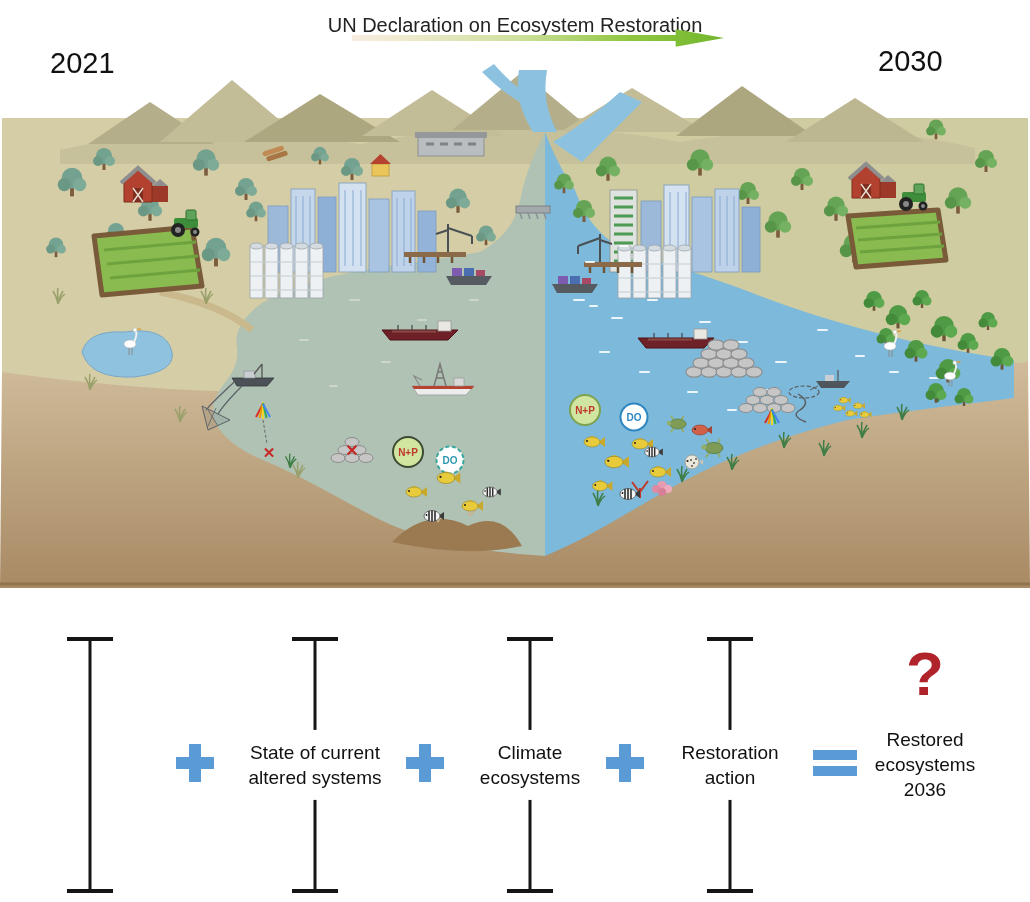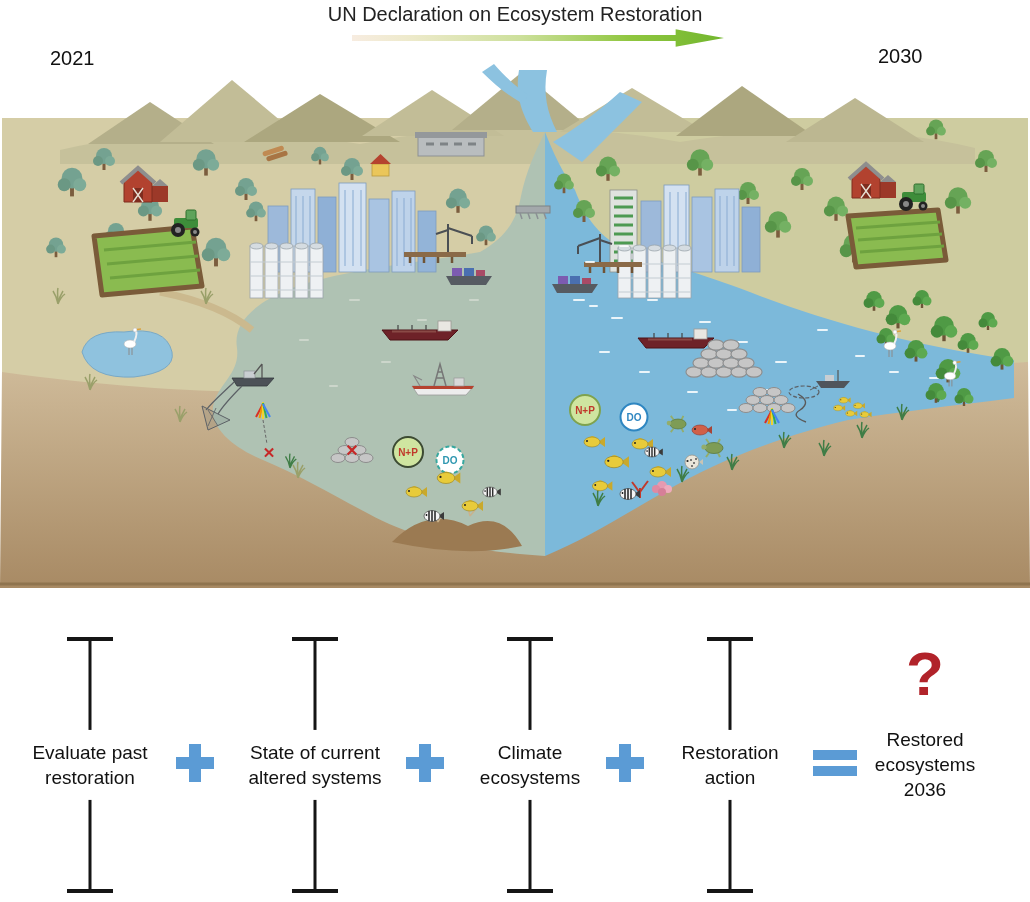--- a/index.html
+++ b/index.html
@@ -2,29 +2,29 @@
 <html><head>
 <meta charset="utf-8">
 <style>
   html,body{margin:0;padding:0}
   body{
     width:1030px;height:902px;position:relative;overflow:hidden;
     background:#ffffff;font-family:"Liberation Sans",sans-serif;color:#1a1a1a;
   }
   .stage{position:absolute;inset:0}
   .fig-title{
-    position:absolute;top:3px;left:0;width:100%;text-align:center;
+    position:absolute;top:14px;left:0;width:100%;text-align:center;
     font-size:20px;color:#222;
   }
   .timeline-arrow{
     position:absolute;left:352px;top:29px;width:372px;height:18px;
     background:linear-gradient(90deg,#f7ece0 0%,#eeeacc 15%,#cde09c 45%,#8fc63f 75%,#72b62e 100%);
     clip-path:polygon(0 34%,87% 34%,87% 2%,100% 50%,87% 98%,87% 66%,0 66%);
   }
-  .year{position:absolute;font-size:20px;color:#111}
+  .year{position:absolute;font-size:29px;color:#111}
   .year.left{left:50px;top:47px}
   .year.right{left:878px;top:45px}
   .scene{position:absolute;left:0;top:0;width:1030px;height:610px}
   svg text{font-family:"Liberation Sans",sans-serif}
 
   
   .formula{position:absolute;left:0;top:618px;width:1030px;height:284px}
   .term-col{position:absolute;top:19px;height:256px}
   .term-col .cap{position:absolute;left:50%;transform:translateX(-50%);width:46px;height:4px;background:#151515}
   .term-col .cap.top{top:0}
@@ -526,22 +526,20 @@
   <div class="timeline-arrow"></div>
   <div class="year left">2021</div>
   <div class="year right">2030</div>
 
   <section class="formula">
 
     <div class="term-col" style="left:8px;width:164px">
       <span class="cap top"></span>
       <span class="stem"></span>
       <span class="cap bottom"></span>
-      <span class="term-label">Evaluate past
-restoration</span>
     </div>
 
     <div class="op plus" style="left:176px"></div>
 
     <div class="term-col" style="left:228px;width:174px">
       <span class="cap top"></span>
       <span class="stem"></span>
       <span class="cap bottom"></span>
       <span class="term-label">State of current
 altered systems</span>

